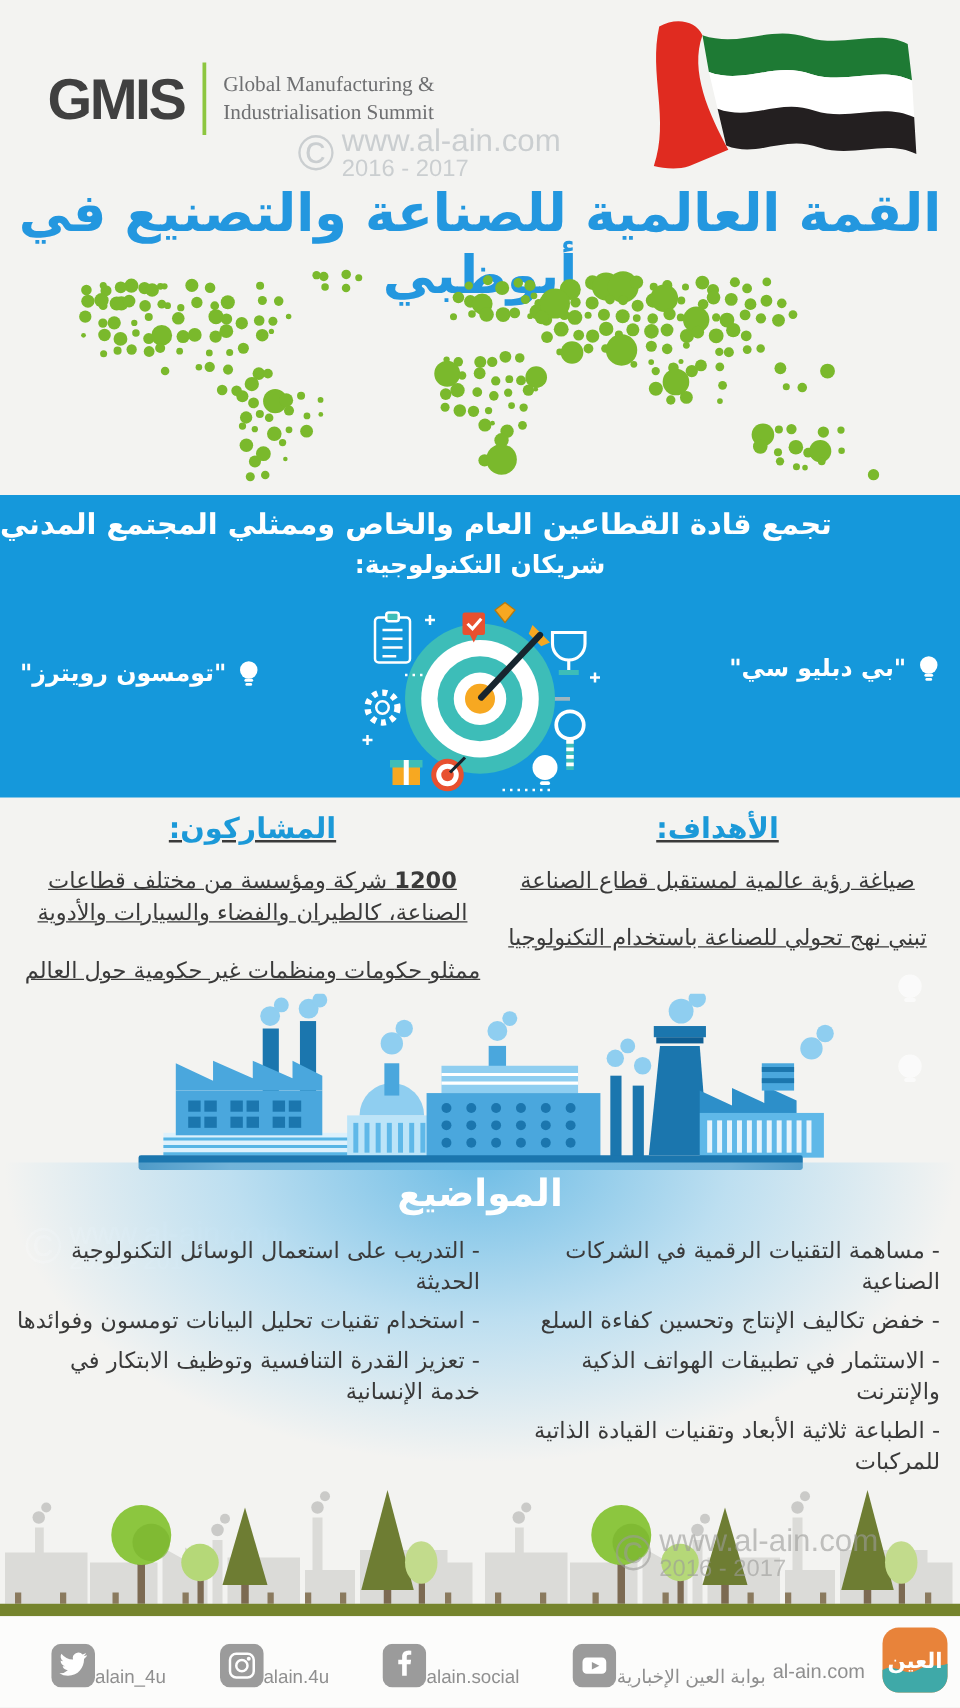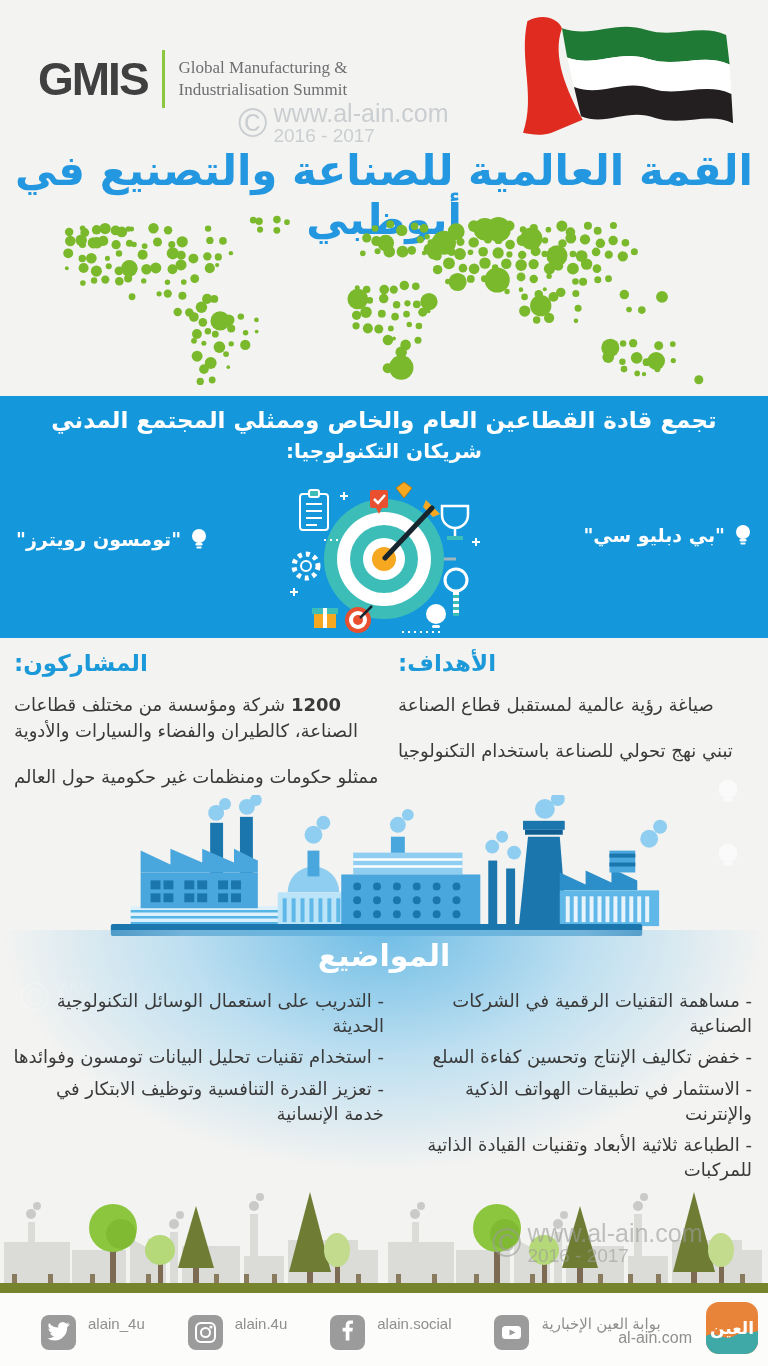--- a/index.html
+++ b/index.html
@@ -25,51 +25,51 @@
 
   
   .main-title{top:146px;width:768px;text-align:center;color:#2397DF;
               font-size:42px;font-weight:bold;direction:rtl;}
 
   
   .map-dots circle{fill:#7AB92C;}
 
   
   .band{top:396px;width:768px;height:242px;background:#1598DB;color:#fff;}
-  .band-heading{width:768px;text-align:center;padding-top:11px;font-size:23px;
+  .band-heading{width:768px;text-align:left;padding-top:11px;font-size:23px;
                 font-weight:bold;direction:rtl;}
   .band-subheading{width:768px;text-align:center;margin-top:6px;font-size:20px;
                    font-weight:bold;direction:rtl;}
   .partner{display:flex;align-items:center;gap:9px;font-size:19px;font-weight:bold;direction:rtl;}
   .partner-right{right:16px;top:128px;}
   .partner-left{left:16px;top:132px;}
 
   
-  .col{direction:rtl;text-align:left;color:#3A3A3A;}
+  .col{direction:rtl;text-align:center;color:#3A3A3A;text-decoration:underline;}
   .col h2{color:#1B99D8;font-size:23px;font-weight:bold;margin:0 0 16px 0;}
   .col p{font-size:18px;line-height:1.45;margin:0 0 20px 0;}
   .col-goals{right:18px;top:650px;width:352px;}
   .col-participants{left:14px;top:650px;width:376px;}
   .bold-num{font-weight:bold;}
 
   
   .topics{top:930px;width:768px;height:250px;
     background:radial-gradient(ellipse 62% 120% at 50% 0%,
       rgba(104,186,229,.95) 0%, rgba(160,212,240,.65) 42%, rgba(243,243,241,0) 80%);}
   .topics-heading{width:768px;text-align:center;top:8px;color:#fff;font-size:30px;
                   font-weight:bold;direction:rtl;}
   .topics-list{direction:rtl;text-align:right;color:#3A3A3A;font-size:18px;line-height:1.4;}
   .topics-list div{margin-bottom:6px;}
   .topics-right{right:16px;top:58px;width:356px;}
   .topics-left{left:12px;top:58px;width:372px;}
 
   
   .footer{top:1293px;width:768px;height:73px;background:#FCFCFB;}
   .social-row{left:24px;top:22px;display:flex;gap:26px;align-items:center;}
-  .social-item{display:flex;align-items:flex-start;gap:12px;cursor:pointer;padding-left:17px;}
+  .social-item{display:flex;align-items:flex-end;gap:0;cursor:pointer;padding-left:17px;}
   .social-label{color:#8F8F8F;font-size:15px;font-family:"Liberation Sans",sans-serif;}
   .social-label.ar{direction:rtl;}
   .site-link{right:76px;top:36px;color:#8F8F8F;font-size:16px;
              font-family:"Liberation Sans",sans-serif;cursor:pointer;}
   .faint-bulb{opacity:.65;}
 </style>
 </head>
 <body>
 
 <div class="abs gmis">
@@ -361,21 +361,21 @@
     <circle cx="625.7" cy="153.7" r="2.6"></circle>
     <circle cx="576.7" cy="162.2" r="3.3"></circle>
     <circle cx="589.8" cy="166.5" r="2.8"></circle>
     <circle cx="596.6" cy="167.2" r="2.2"></circle>
     <circle cx="609.9" cy="162.2" r="3.1"></circle>
     <circle cx="651.1" cy="172.8" r="4.5"></circle>
   </svg>
 
 <div class="abs band">
   <div class="band-heading">تجمع قادة القطاعين العام والخاص وممثلي المجتمع المدني</div>
-  <div class="band-subheading">شريكان التكنولوجيا:</div>
+  <div class="band-subheading">شريكان التكنولوجية:</div>
 
   <div class="abs partner partner-right">
     <svg width="18" height="22" viewBox="0 0 18 22">
       <circle cx="9" cy="8" r="7" fill="#fff"></circle>
         <rect x="5.5" y="15" width="7" height="2.4" rx="1.2" fill="#fff"></rect>
       <rect x="6.3" y="18.4" width="5.4" height="2.2" rx="1.1" fill="#fff"></rect>
     </svg>
     <span>"بي دبليو سي"</span>
   </div>
 

